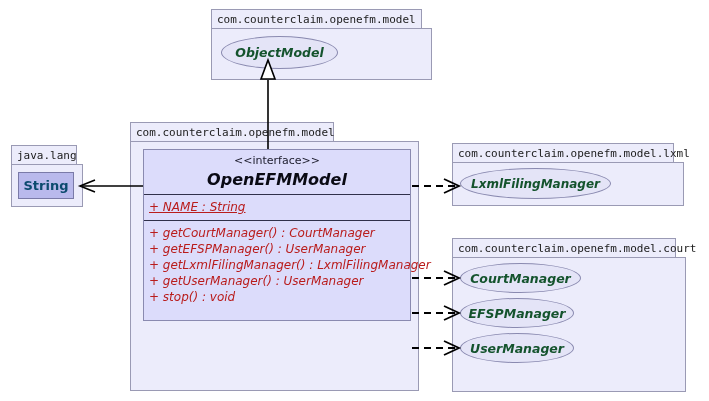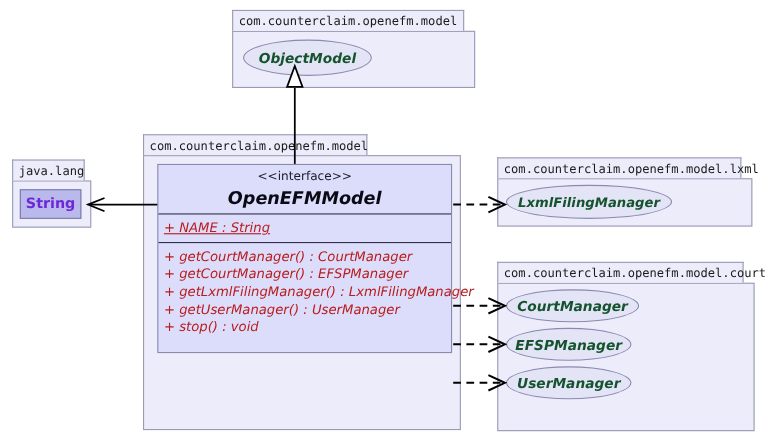--- a/index.html
+++ b/index.html
@@ -108,21 +108,21 @@
   
   .simplebox {
     position: absolute;
     background: #B9B9EC;
     border: 1px solid #7a7aa8;
     display: flex;
     align-items: center;
     justify-content: center;
     font-size: 13px;
     font-weight: bold;
-    color: #6d28d9;
+    color: #0c4a6e;
     box-sizing: border-box;
     z-index: 5;
   }
   svg.ovl {
     position: absolute;
     left: 0; top: 0;
     width: 709px; height: 401px;
     z-index: 6;
     pointer-events: none;
     overflow: visible;
@@ -156,21 +156,21 @@
     <div class="classbox" style="left:13px; top:27px; width:268px; height:172px;">
       <div class="cb-header">
         <div class="cb-stereo">&lt;&lt;interface&gt;&gt;</div>
         <div class="cb-title">OpenEFMModel</div>
       </div>
       <div class="cb-section">
         <div class="cb-item underline">+ NAME : String</div>
       </div>
       <div class="cb-section last">
         <div class="cb-item">+ getCourtManager() : CourtManager</div>
-        <div class="cb-item">+ getCourtManager() : EFSPManager</div>
+        <div class="cb-item">+ getEFSPManager() : UserManager</div>
         <div class="cb-item">+ getLxmlFilingManager() : LxmlFilingManager</div>
         <div class="cb-item">+ getUserManager() : UserManager</div>
         <div class="cb-item">+ stop() : void</div>
       </div>
     </div>
   </div>
 
   <div class="pkg" style="left:452px; top:143px;">
     <div class="pkg-tab" style="left:0; top:0; width:222px;">com.counterclaim.openefm.model.lxml</div>
     <div class="pkg-body" style="left:0; top:19px; width:232px; height:44px;"></div>

